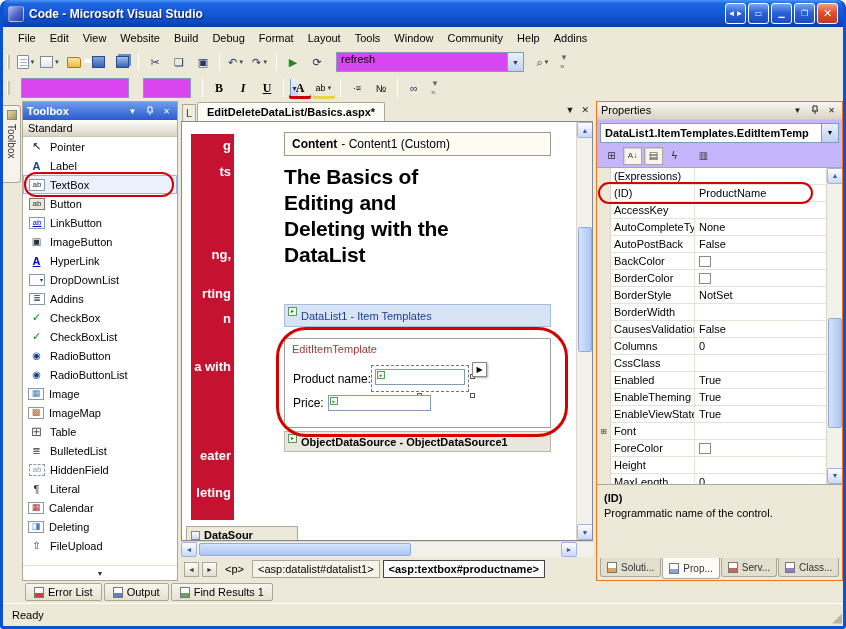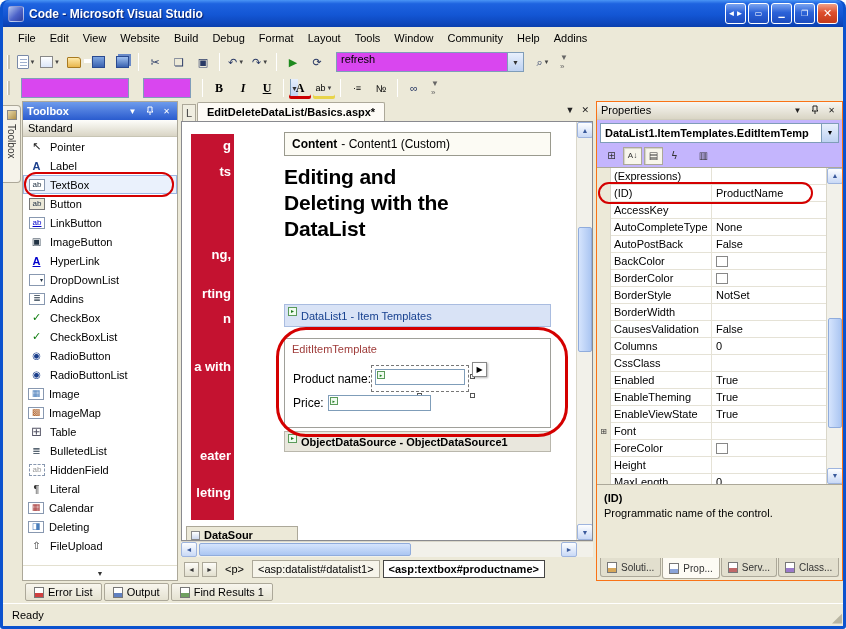--- a/index.html
+++ b/index.html
@@ -135,21 +135,21 @@
 .pr-combo .txt{flex:1;padding-left:4px;white-space:nowrap;overflow:hidden}
 .pr-combo .dd{width:17px;height:18px;background:linear-gradient(180deg,#E8F0FC,#BED2F2);border-left:1px solid #7F9DB9;display:flex;align-items:center;justify-content:center;font-size:7px}
 .pr-tools{height:22px;display:flex;align-items:center;gap:2px;padding-left:5px}
 .ptool{min-width:19px;height:18px;border:1px solid transparent;display:inline-flex;align-items:center;justify-content:center;font-size:10px;color:#333}
 .ptool.pressed{border:1px solid #ACA899;background:#F8F6EC;box-shadow:inset 1px 1px 1px rgba(0,0,0,.15)}
 .ptool .tiny{font-size:8px}
 .pgrid{position:relative;height:322px;background:#fff;border-top:1px solid #ACA899;border-bottom:1px solid #ACA899;overflow:hidden}
 .pgrid-rows{position:absolute;left:0;top:0;right:16px;bottom:0}
 .prow{height:17px;display:flex;align-items:stretch;position:relative}
 .pmar{width:14px;background:#ECE9D8;border-right:1px solid #DAD7CA;font-size:8px;display:flex;align-items:center;justify-content:center;color:#333}
-.pname{width:101px;padding:2px 0 0 3px;border-right:1px solid #E5E2D6;border-bottom:1px solid #E5E2D6;overflow:hidden;white-space:nowrap}
+.pname{width:84px;padding:2px 0 0 3px;border-right:1px solid #E5E2D6;border-bottom:1px solid #E5E2D6;overflow:hidden;white-space:nowrap}
 .pval{flex:1;padding:1px 0 0 4px;border-bottom:1px solid #E5E2D6;display:flex;align-items:center;gap:3px;overflow:hidden;white-space:nowrap}
 .pval.bold{font-weight:normal}
 .swatch{width:12px;height:11px;border:1px solid #888;background:#fff;flex:0 0 auto}
 .pscroll{position:absolute;right:0;top:0;width:16px;bottom:0;background:#F2F1EA;border-left:1px solid #DAD7CA}
 .pr-desc{height:74px;padding:7px 7px 0;background:#ECE9D8}
 .pr-desc .dtitle{font-weight:bold;margin-bottom:3px}
 .pr-tabs{height:22px;display:flex;align-items:flex-start;gap:1px;padding-left:3px;background:#ECE9D8}
 .ptab{height:19px;display:inline-flex;align-items:center;gap:4px;padding:0 6px;border:1px solid #ACA899;border-top:none;background:#E2DFCE;font-size:10px;border-radius:0 0 3px 3px;color:#333}
 .ptab.active{background:#FDFBF4;height:21px}
 .tabico{width:10px;height:11px;border:1px solid #777;background:#fff;flex:0 0 auto}
@@ -401,20 +401,21 @@
               <span class="frag" style="top:314px">eater</span>
               <span class="frag" style="top:351px">leting</span>
             </div>
 
           <div class="chead">
             <span class="b">Content</span>
             <span>- Content1 (Custom)</span>
           </div>
 
           <div class="pghead" id="heading">
+              <div>The Basics of</div>
               <div>Editing and</div>
               <div>Deleting with the</div>
               <div>DataList</div>
             </div>
 
           <div class="dlbar">
             <span class="ctl-glyph">▸</span>
             <span>DataList1 - Item Templates</span>
           </div>
 

